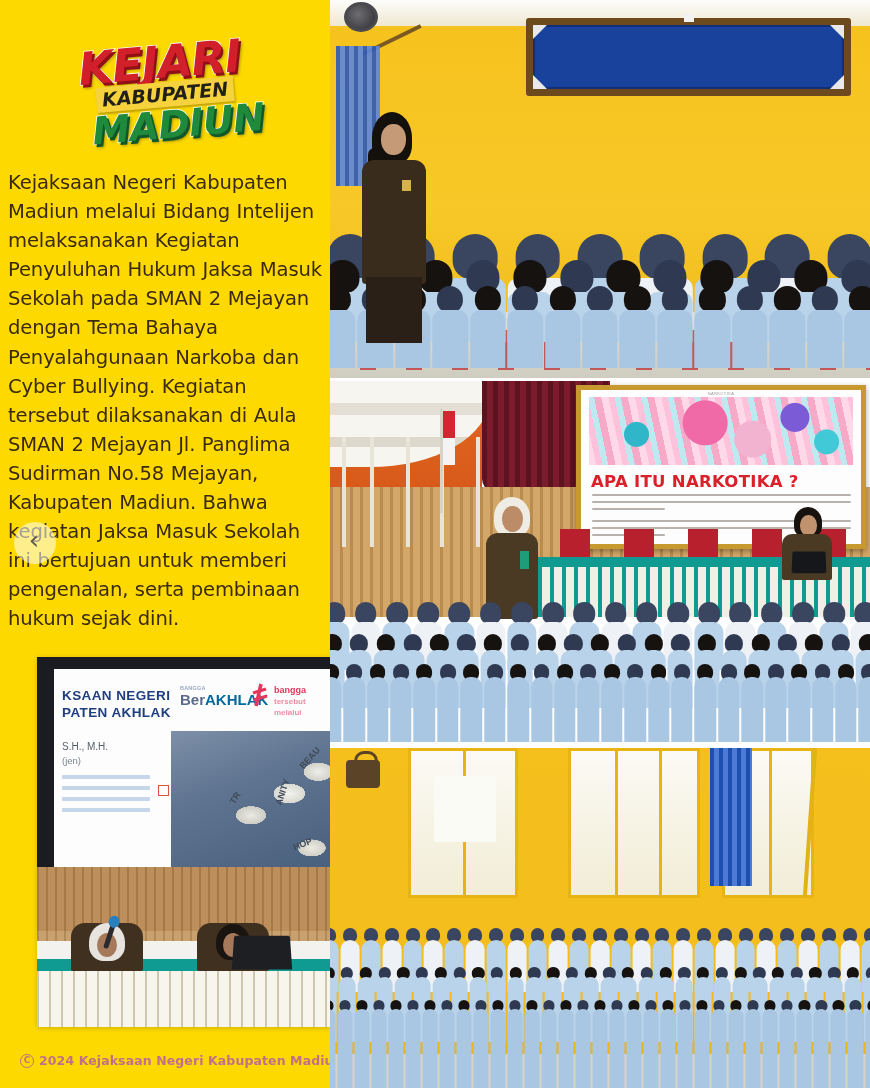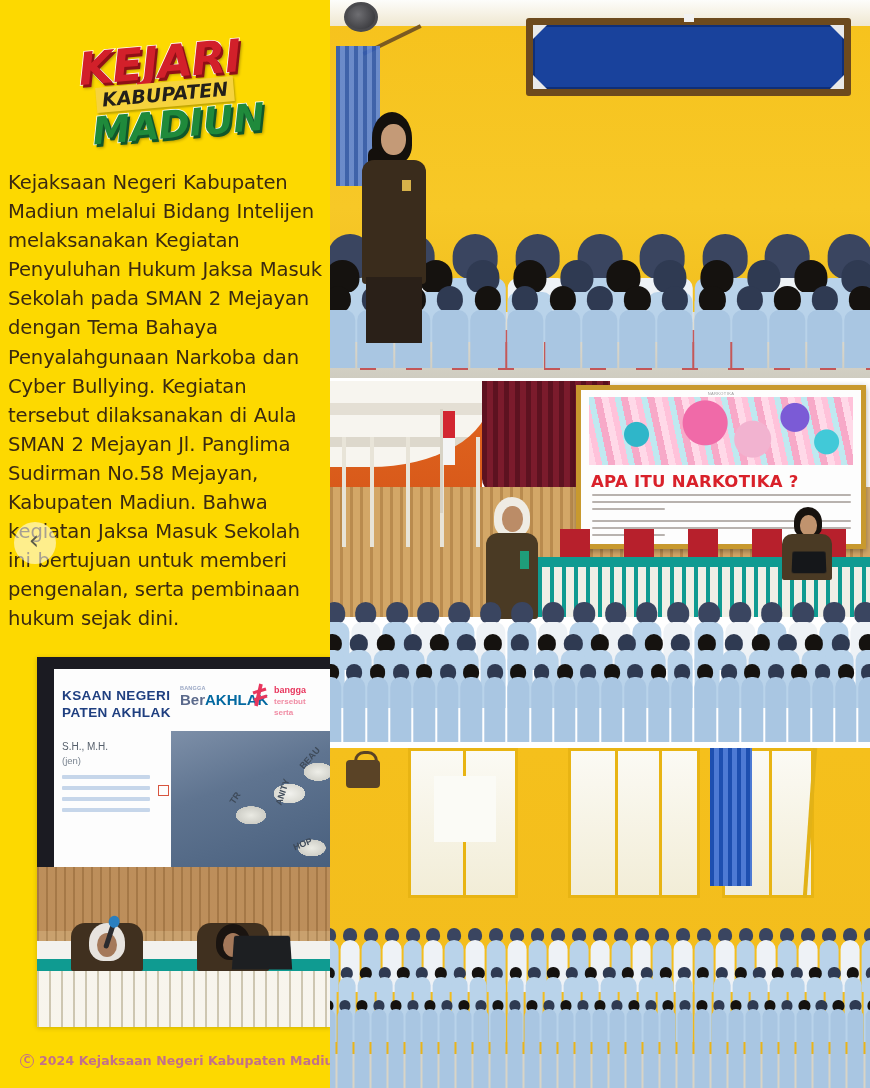--- a/index.html
+++ b/index.html
@@ -480,21 +480,21 @@
           <span class="bangga-mark">
             <svg viewBox="0 0 20 24" width="20" height="24" aria-hidden="true">
               <path d="M11 1 L6 23" stroke="#e8365d" stroke-width="3.6" fill="none"></path>
               <path d="M16 6 L3 10" stroke="#e8365d" stroke-width="3.2" fill="none"></path>
               <path d="M17 13 L4 17" stroke="#e8365d" stroke-width="3.2" fill="none"></path>
             </svg>
           </span>
           <span class="bangga-txt">
             <span class="b1">bangga</span><br>
             <span class="b2">tersebut</span><br>
-            <span class="b3">serta</span>
+            <span class="b3">melalui</span>
           </span>
         </div>
 
         <div class="slide-name">S.H., M.H.</div>
         <div class="slide-role">(jen)</div>
         <div class="slide-lines">
           <span></span>
           <span></span>
           <span></span>
           <span></span>

